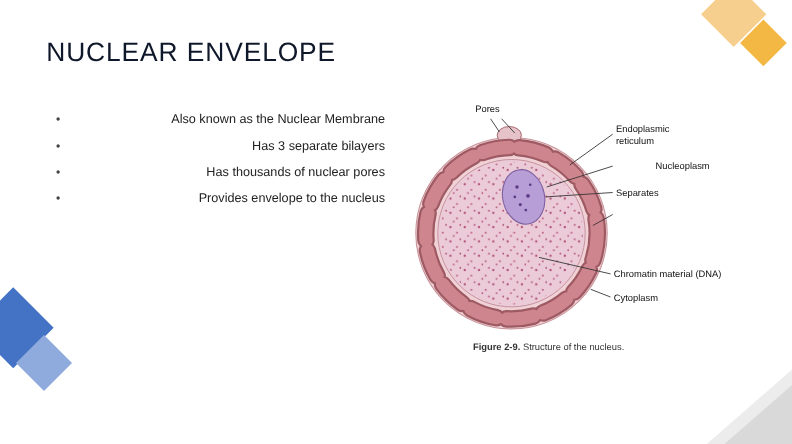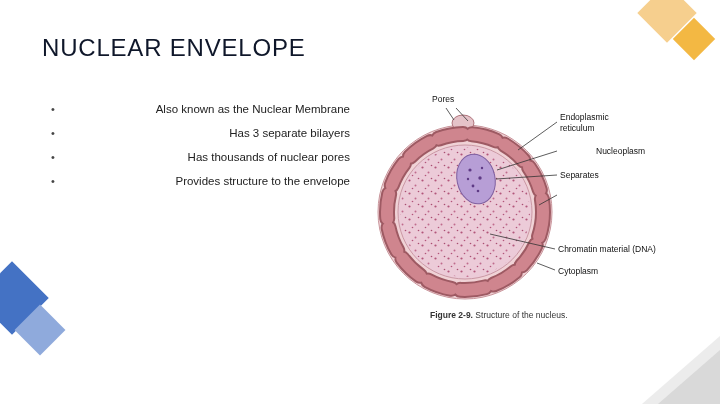--- a/index.html
+++ b/index.html
@@ -72,21 +72,21 @@
   <div class="diamond d-lblue"></div>
   <div class="corner-gray-light"></div>
   <div class="corner-gray"></div>
 
   <h1 class="title">NUCLEAR ENVELOPE</h1>
 
   <ul class="bullets">
     <li><span>Also known as the Nuclear Membrane</span></li>
     <li><span>Has 3 separate bilayers</span></li>
     <li><span>Has thousands of nuclear pores</span></li>
-    <li><span>Provides structure to the envelope</span></li>
+    <li><span>Provides envelope to the nucleus</span></li>
   </ul>
 
   <div class="figure">
 
     <svg width="350" height="256" viewBox="0 0 350 256">
       <defs>
         <pattern id="dots" width="13" height="13" patternUnits="userSpaceOnUse">
           <circle cx="2.5" cy="3.5" r="1.1" fill="#b2557a"></circle>
           <circle cx="8.5" cy="8.5" r="1" fill="#c06a8c"></circle>
           <circle cx="11.5" cy="1.5" r="0.8" fill="#a94e72"></circle>

